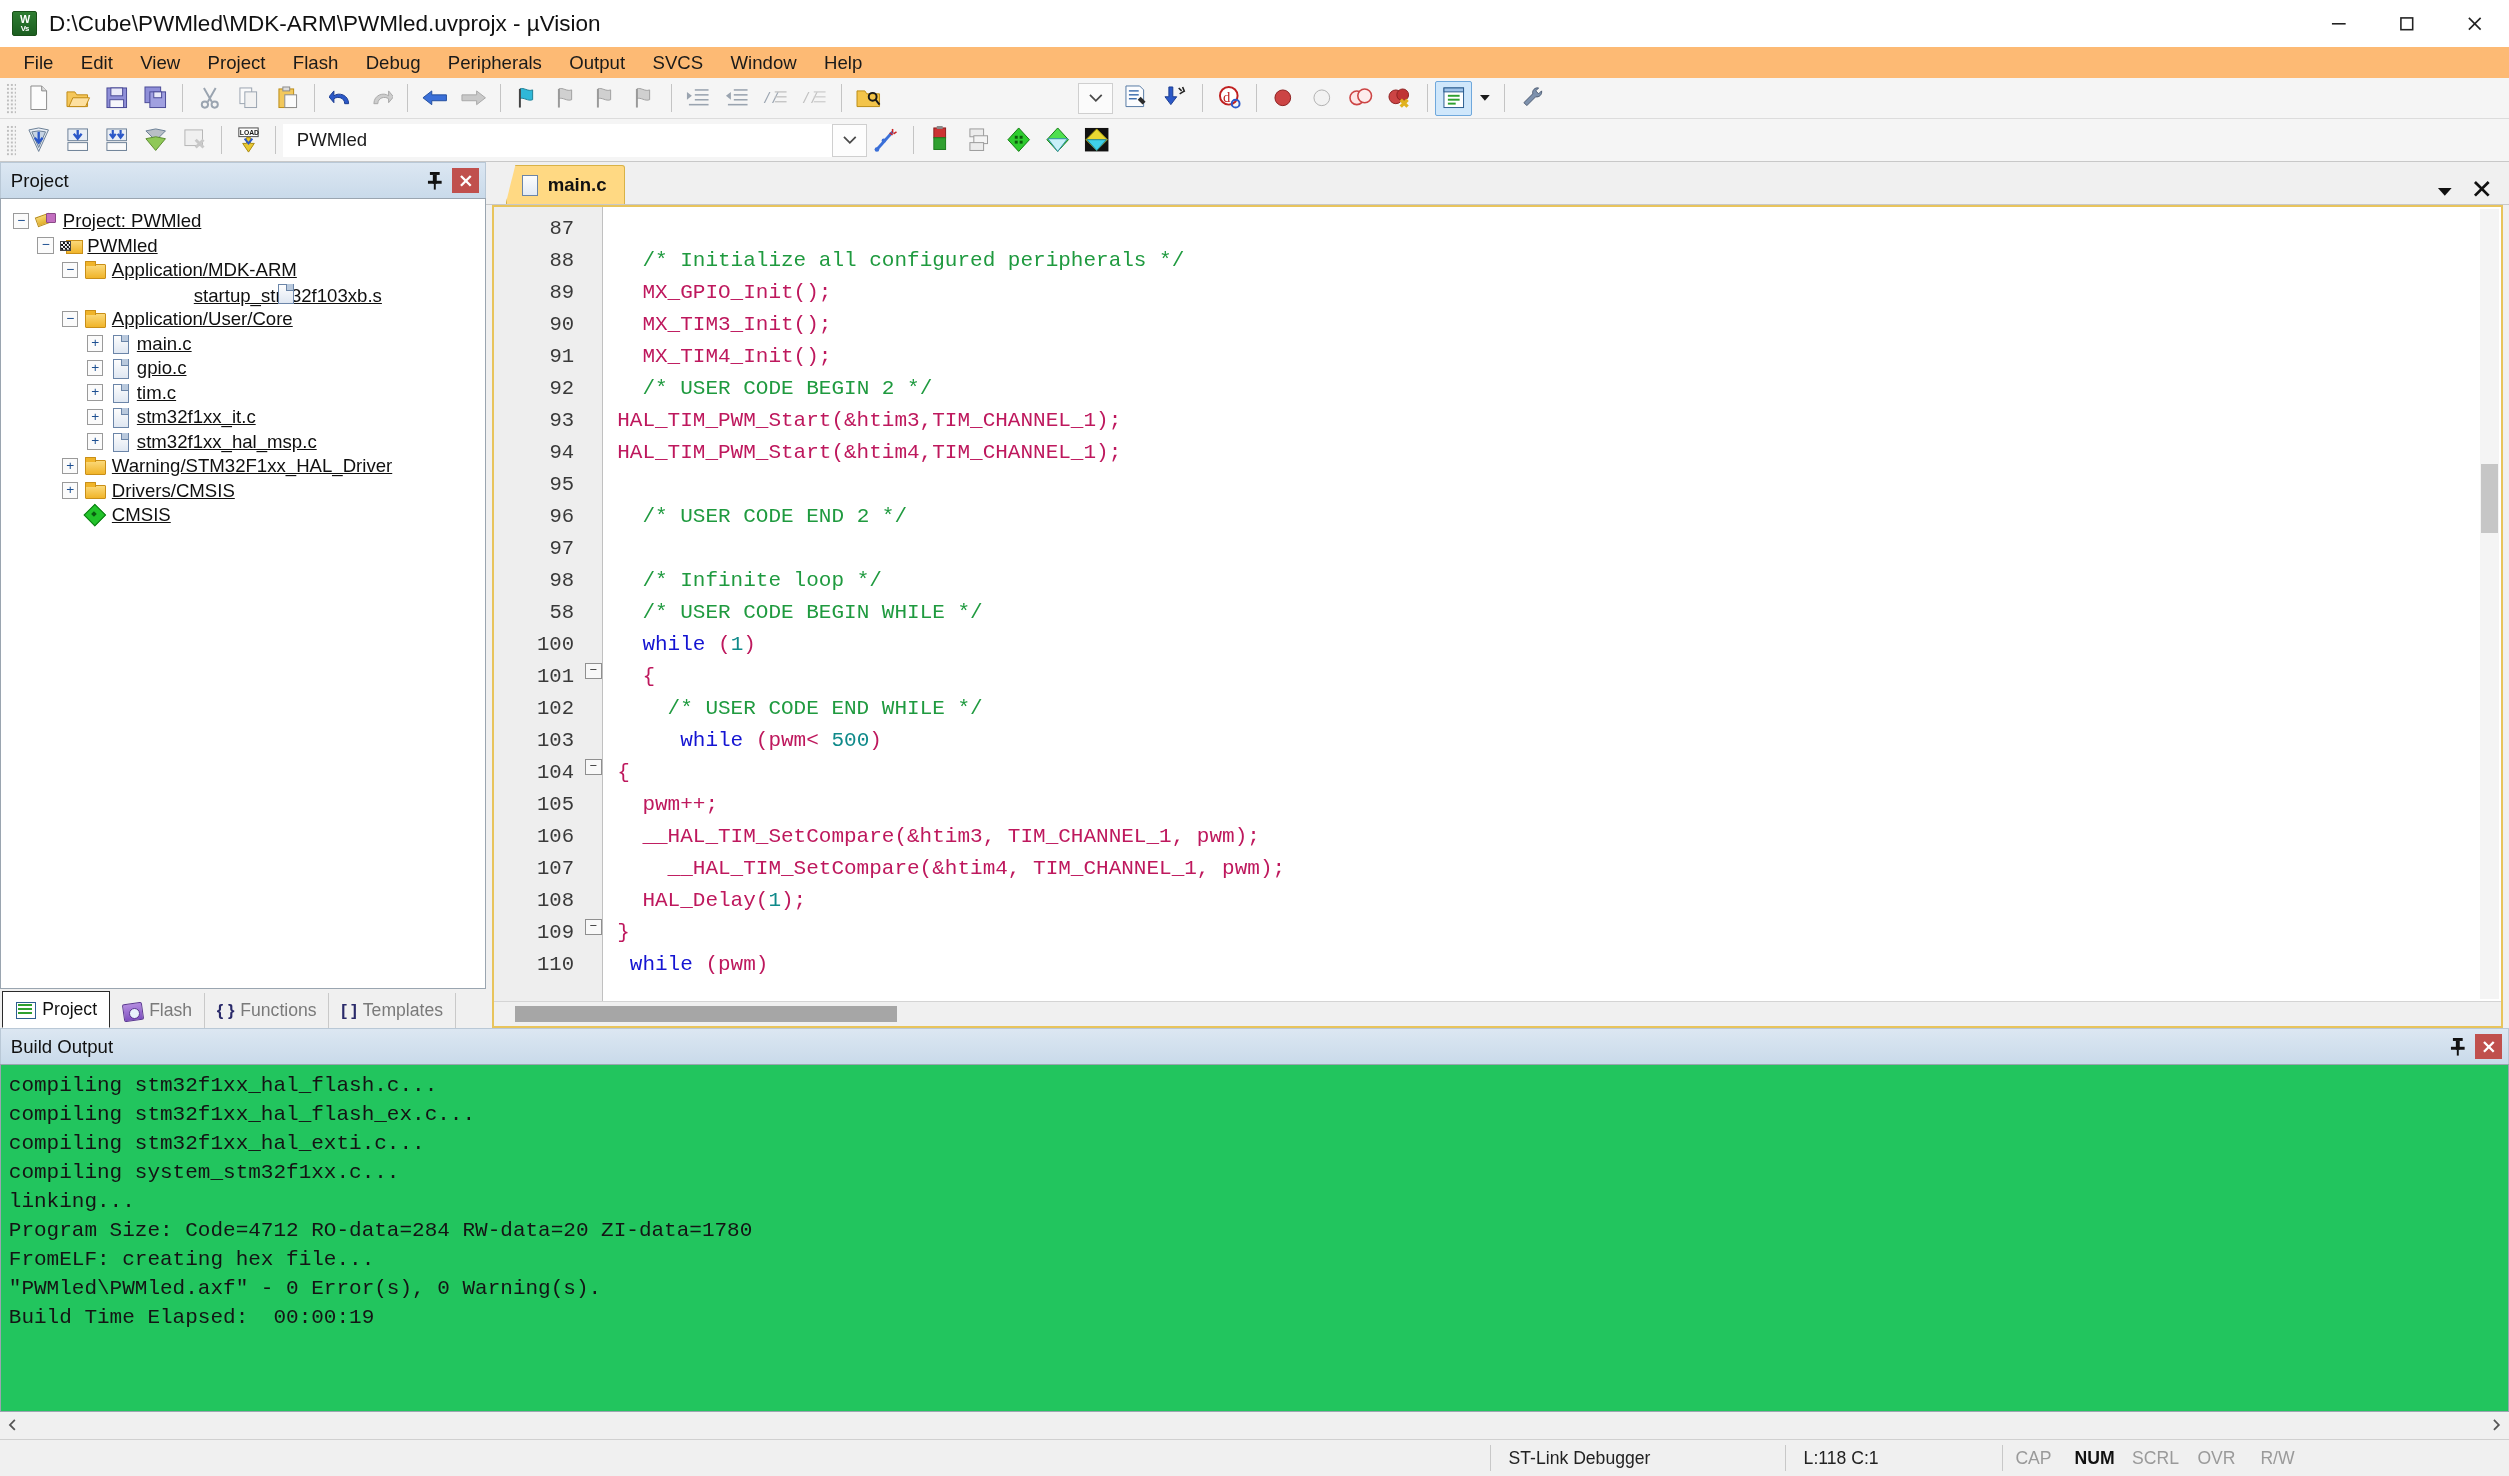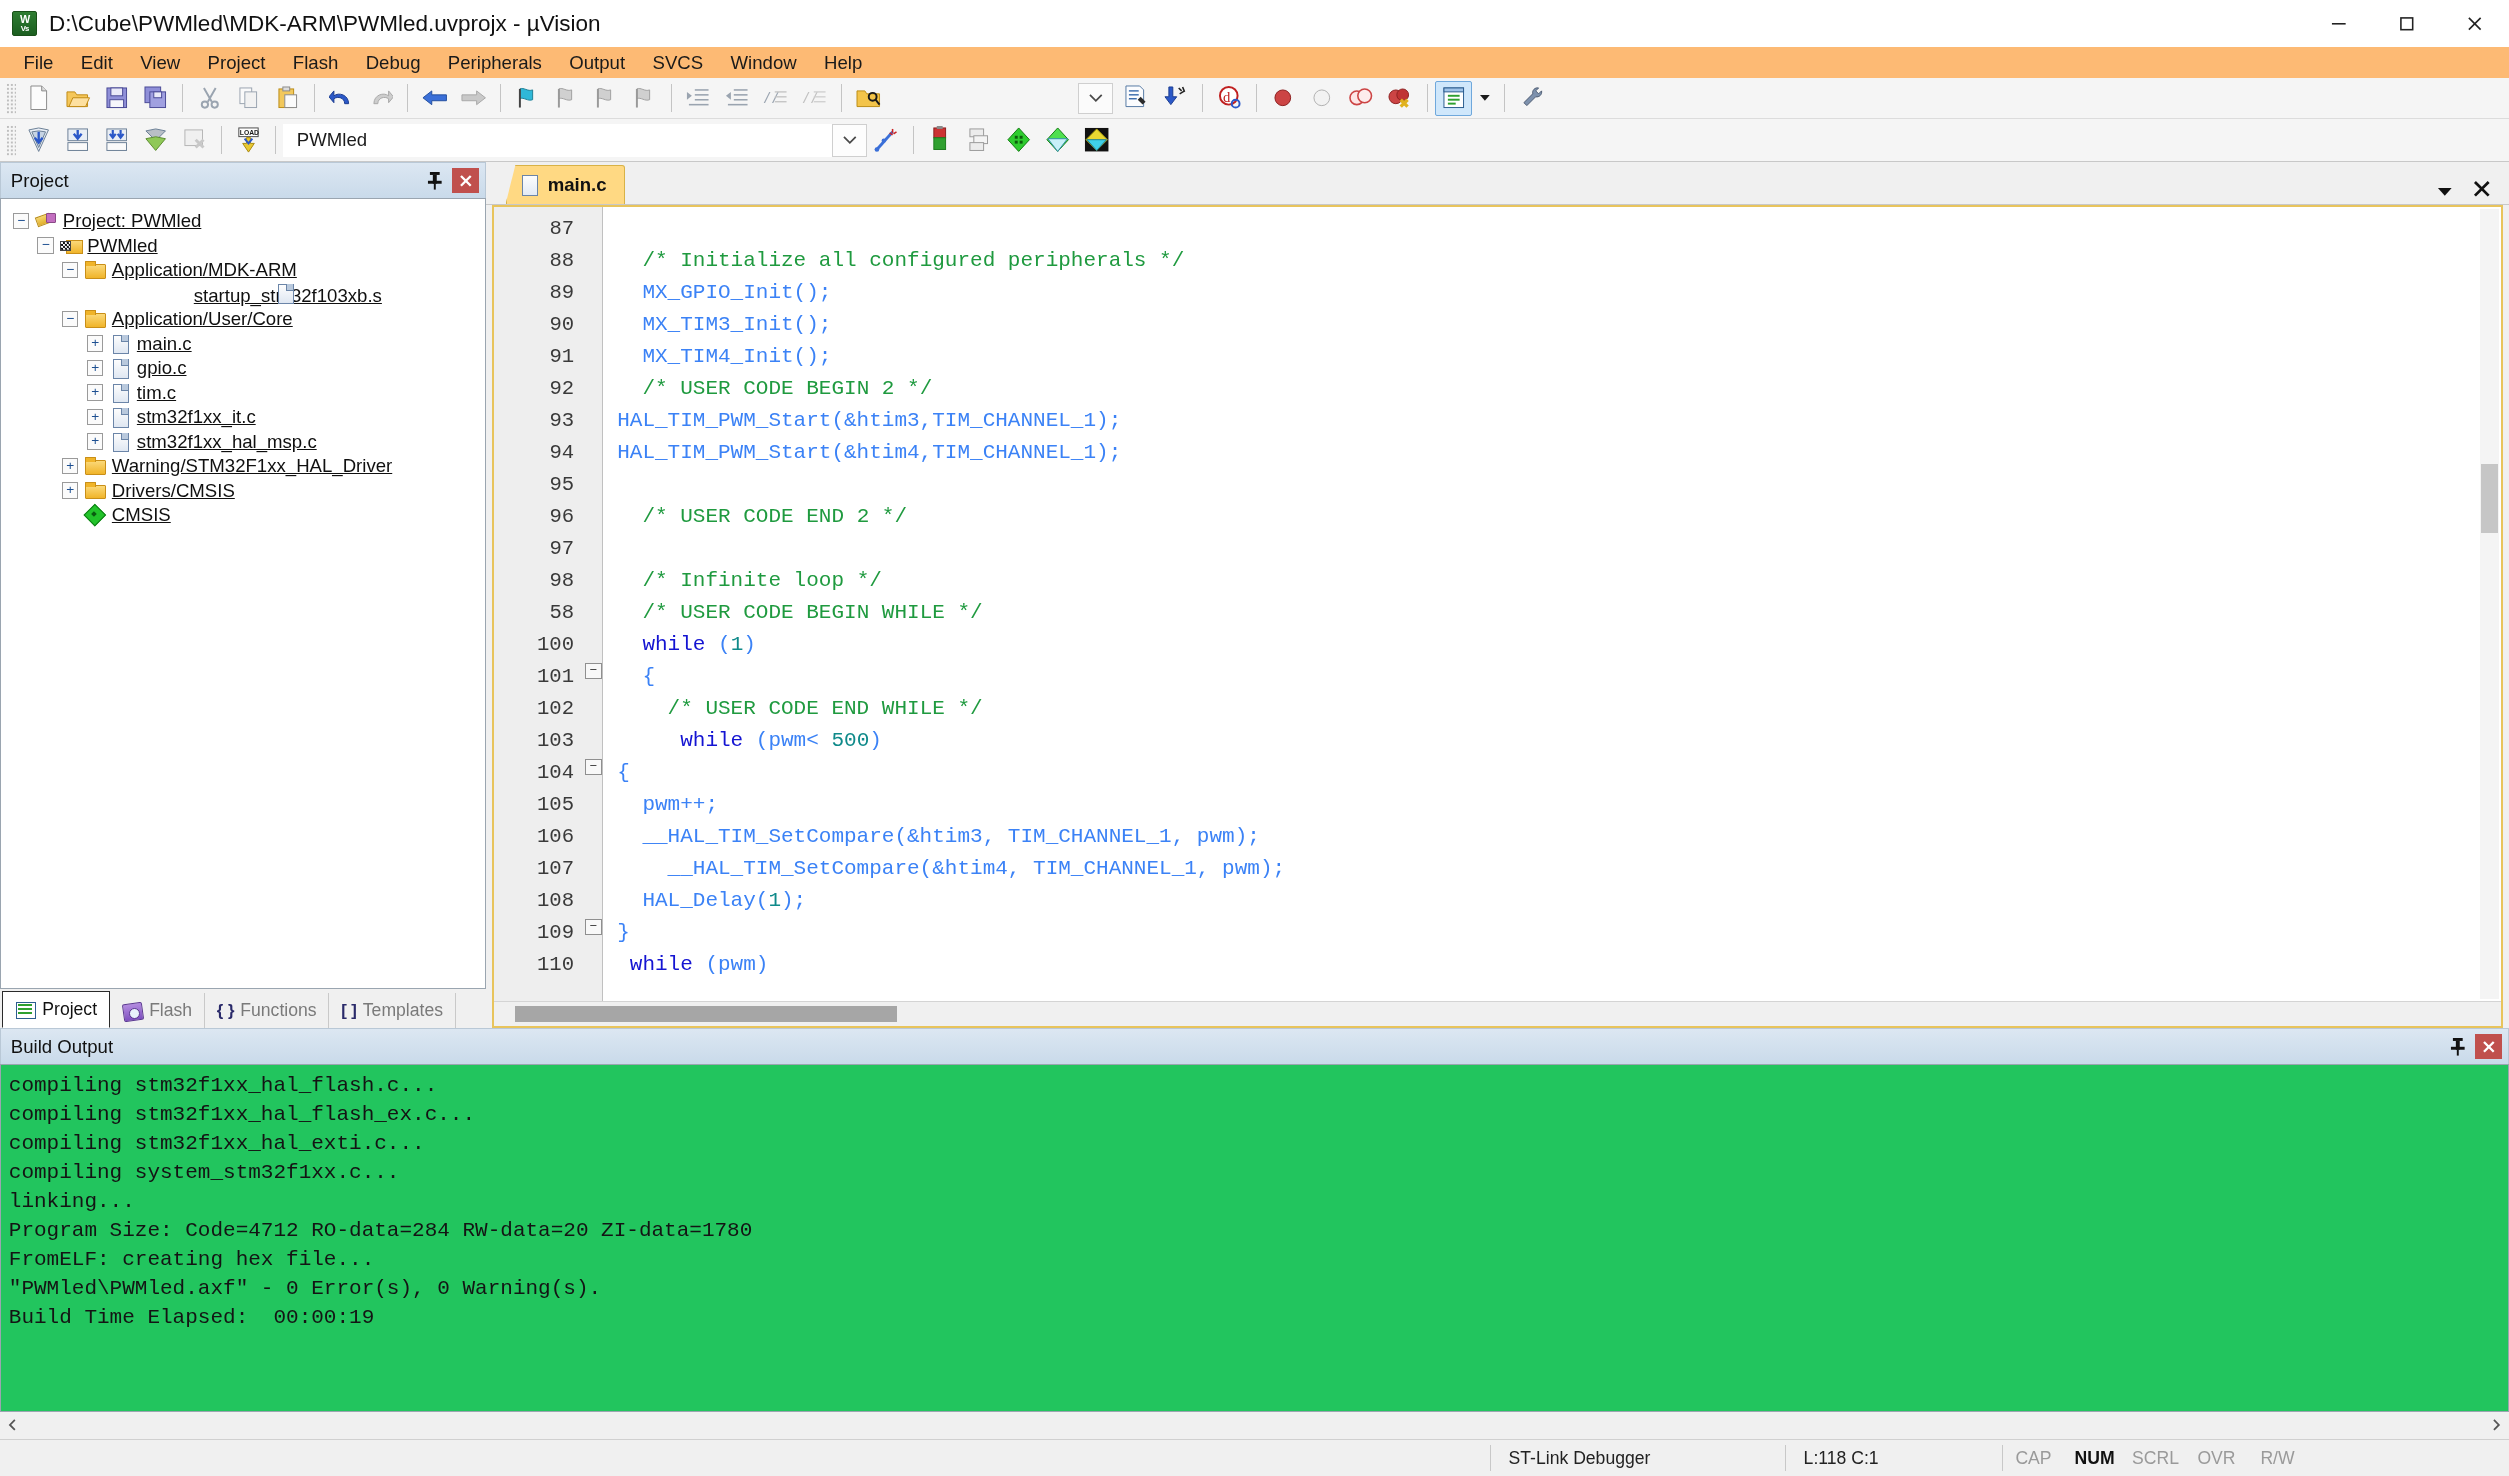--- a/index.html
+++ b/index.html
@@ -245,21 +245,21 @@
   }
   .codearea {
     flex: 1 1 auto; padding-top: 5.9px; overflow: hidden;
     font-family: "Liberation Mono", monospace; font-size: 21px;
     background: #ffffff; white-space: pre; position: relative;
   }
   .cline { height: 32px; line-height: 32px; padding-left: 13.7px; }
   .cmt { color: #1f9a3f; }
   .kw  { color: #1414d2; }
   .num { color: #0f8a8a; }
-  .pln { color: #3b82f6; font-family: Liberation Mono, monospace; }
+  .pln { color: #be185d; font-family: Liberation Mono, monospace; }
 
   .hscroll-row { height: 25.5px; background: #f0f0f0; display: flex; align-items: center;
                  border-top: 1px solid #d4d4d4; }
   .hscroll-track { flex: 1 1 auto; height: 19.6px; background: #f0f0f0; position: relative; margin: 0 2px; }
   .hscroll-thumb { position: absolute; left: 19.6px; top: 2px; width: 382px; height: 15.7px; background: #a6a6a6; }
 
   .vscroll {
     position: absolute; right: 2px; top: 2px; bottom: 27.4px; width: 19.6px;
     background: #f4f4f4;
   }

